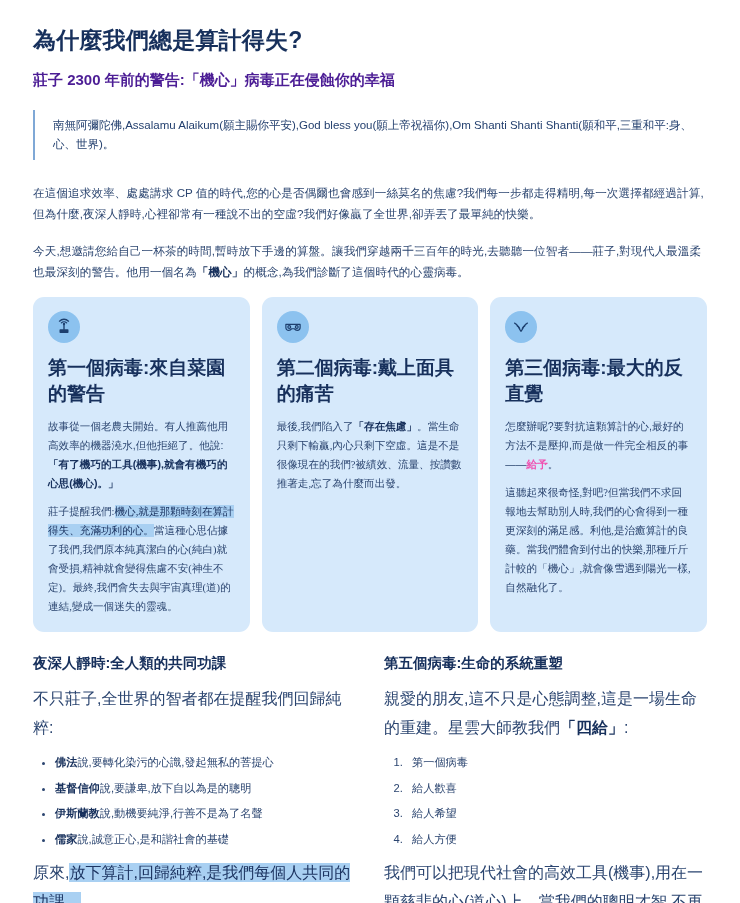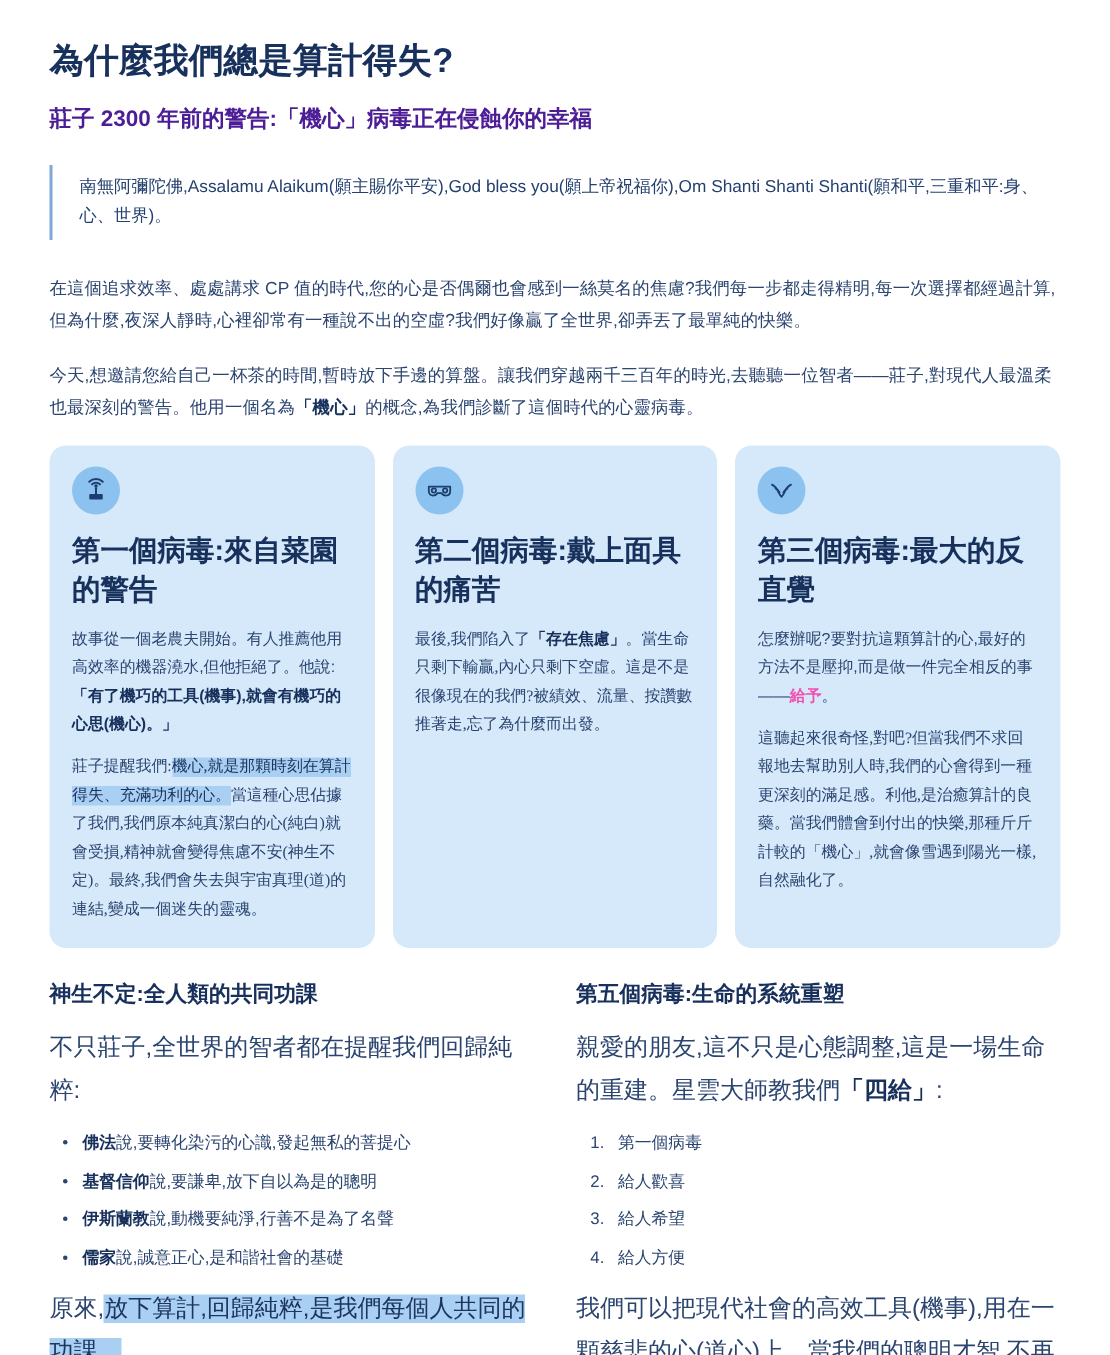--- a/index.html
+++ b/index.html
@@ -205,21 +205,21 @@
       <div class="card-title">第三個病毒:最大的反直覺</div>
       <p class="card-para"><span>怎麼辦呢?要對抗這顆算計的心,最好的方法不是壓抑,而是做一件完全相反的事——</span><span class="accent-pink">給予</span><span>。</span></p>
       <p class="card-para">這聽起來很奇怪,對吧?但當我們不求回報地去幫助別人時,我們的心會得到一種更深刻的滿足感。利他,是治癒算計的良藥。當我們體會到付出的快樂,那種斤斤計較的「機心」,就會像雪遇到陽光一樣,自然融化了。</p>
     </div>
 
   </div>
 
   <div class="two-col">
 
     <div class="col">
-      <div class="sec-title">神生不定:全人類的共同功課</div>
+      <div class="sec-title">夜深人靜時:全人類的共同功課</div>
       <p class="sec-para">不只莊子,全世界的智者都在提醒我們回歸純粹:</p>
       <ul class="bullets">
         <li><b>佛法</b><span>說,要轉化染污的心識,發起無私的菩提心</span></li>
         <li><b>基督信仰</b><span>說,要謙卑,放下自以為是的聰明</span></li>
         <li><b>伊斯蘭教</b><span>說,動機要純淨,行善不是為了名聲</span></li>
         <li><b>儒家</b><span>說,誠意正心,是和諧社會的基礎</span></li>
       </ul>
       <p class="sec-para"><span>原來,</span><span class="hl">放下算計,回歸純粹,是我們每個人共同的功課。</span></p>
     </div>
 

